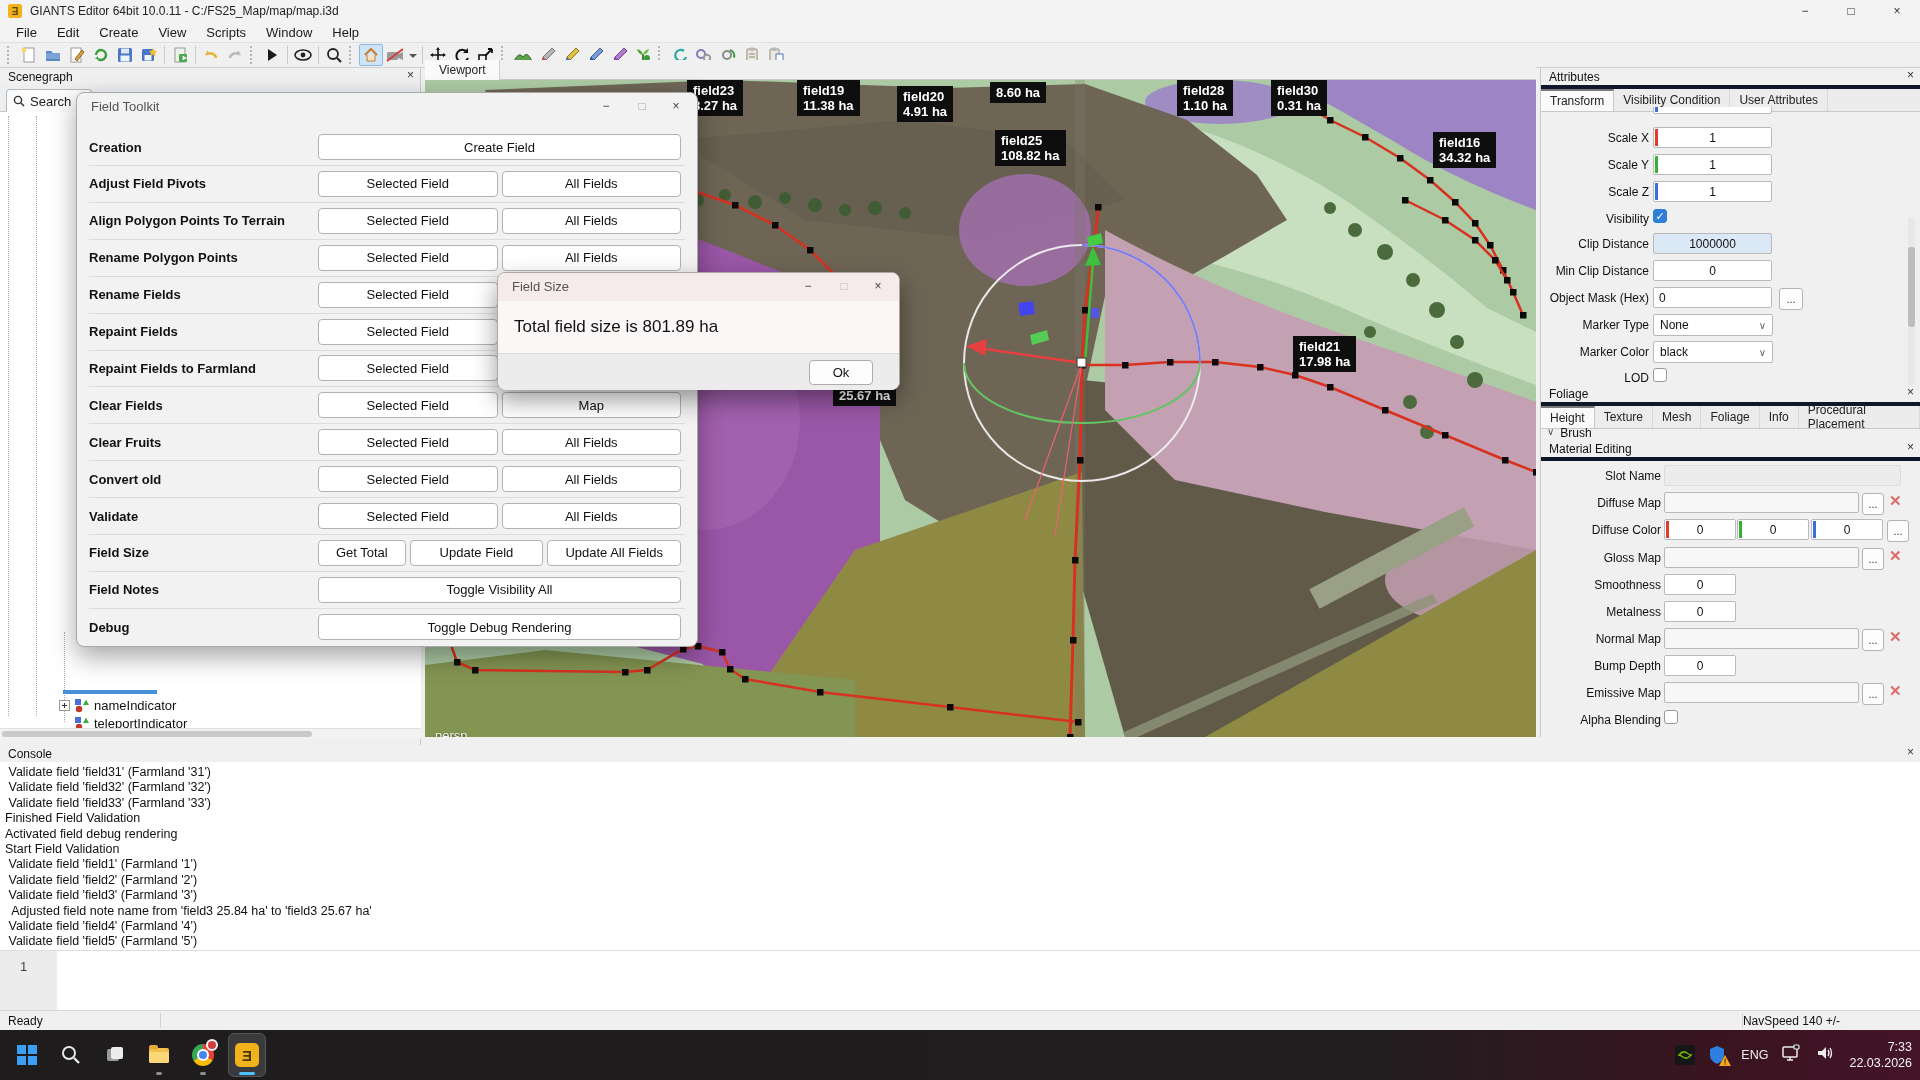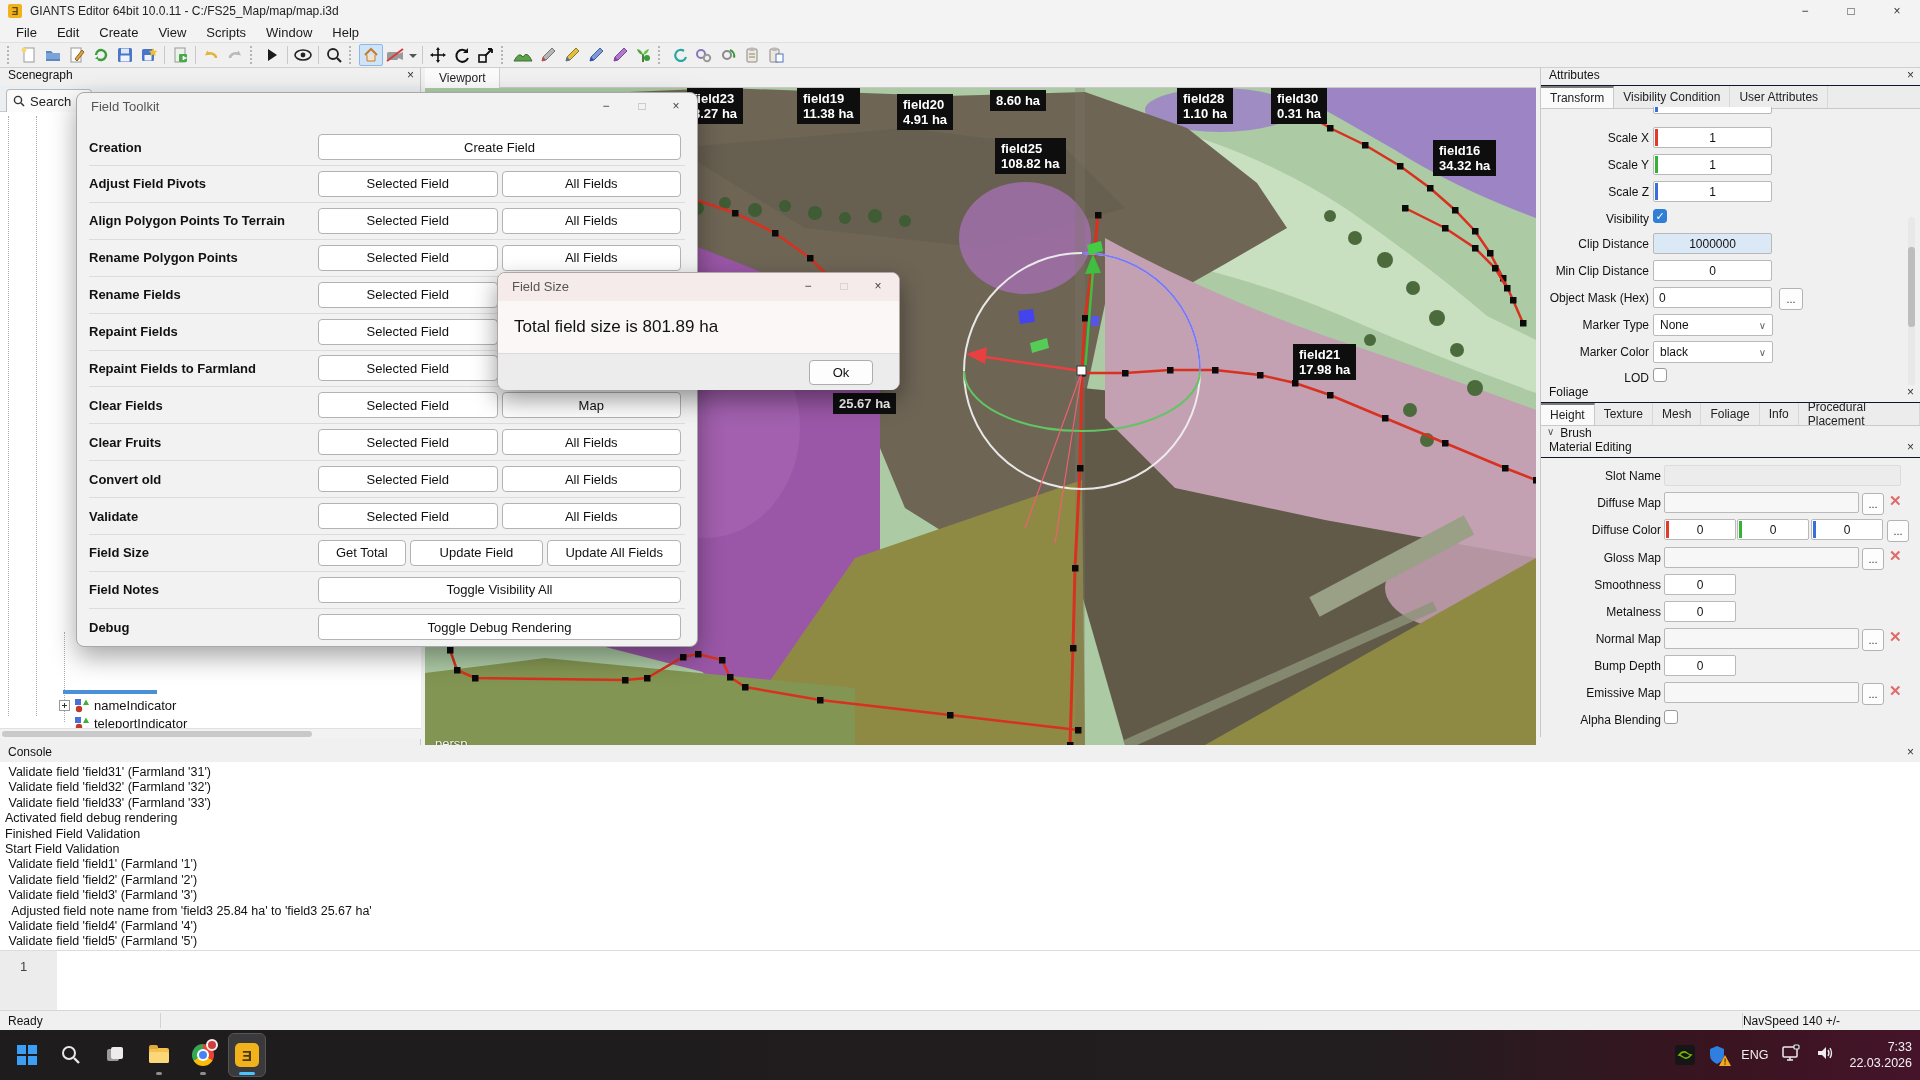--- a/index.html
+++ b/index.html
@@ -14,36 +14,36 @@
   #win-ctls{right:0;top:0;display:flex;}
   #menubar{left:0;top:22px;width:1920px;height:20px;background:#f3f3f3;display:flex;align-items:center;padding-left:6px;box-sizing:border-box;}
   .menu-item{font-size:13px;color:#1a1a1a;padding:0 10px;height:20px;display:flex;align-items:center;}
   #toolbar{left:0;top:42px;width:1920px;height:26px;background:#f0f0f0;border-top:1px solid #e0e0e0;border-bottom:1px solid #cfcfcf;display:flex;align-items:center;padding-left:4px;box-sizing:border-box;}
   .tb-ico{width:24px;height:22px;display:flex;align-items:center;justify-content:center;font-size:15px;}
   .tb-sep{width:1px;height:18px;background:#c9c9c9;margin:0 3px;}
   .tb-handle{width:5px;height:18px;border-left:2px dotted #b5b5b5;margin:0 3px;}
   .tb-active{background:#cfe4f7;border:1px solid #8ab8e8;border-radius:2px;box-sizing:border-box;}
   
   #scenegraph{left:0;top:68px;width:421px;height:677px;background:#f0f0f0;border-right:1px solid #c8c8c8;box-sizing:border-box;}
-  .panel-hdr{height:17px;background:#f0f0f0;border-bottom:1px solid #0f172a;font-size:12px;color:#111;display:flex;align-items:flex-start;padding:0 8px;position:relative;}
+  .panel-hdr{height:17px;background:#f0f0f0;border-bottom:4px solid #0f172a;font-size:12px;color:#111;display:flex;align-items:center;padding:0 8px;position:relative;}
   .panel-x{position:absolute;right:6px;top:0;font-size:12px;color:#333;}
   #sg-searchrow{position:absolute;left:0;top:17px;width:100%;height:27px;background:#eceff2;border-bottom:1px solid #c9c9c9;box-sizing:border-box;}
   #sg-search{position:absolute;left:6px;top:4px;width:86px;height:23px;background:#fbfbfb;border:1px solid #b9b9b9;border-bottom:none;border-radius:4px 4px 0 0;display:flex;align-items:center;font-size:13px;color:#222;padding-left:6px;box-sizing:border-box;gap:5px;}
   #sg-tree{position:absolute;left:0;top:44px;width:421px;height:616px;background:#fff;overflow:hidden;}
   .sg-guide{position:absolute;width:0;border-left:1px dotted #aaa;}
   .sg-row{position:absolute;height:17px;display:flex;align-items:center;font-size:13px;color:#111;gap:4px;}
   .expander{width:11px;height:11px;border:1px solid #999;background:#fff;position:relative;box-sizing:border-box;}
   .expander:before,.expander:after{content:"";position:absolute;background:#333;}
   .expander:before{left:2px;top:4px;width:5px;height:1px;}
   .expander:after{left:4px;top:2px;width:1px;height:5px;}
   .sg-sel{position:absolute;background:#4a90d9;}
   #sg-hscroll{position:absolute;left:0;top:660px;width:421px;height:10px;background:#f2f2f2;border-top:1px solid #e0e0e0;}
   #sg-hthumb{position:absolute;left:2px;top:2px;width:310px;height:6px;background:#c9c9c9;border-radius:3px;}
   
-  #viewport{left:425px;top:68px;width:1111px;height:677px;background:#14532d;overflow:hidden;}
+  #viewport{left:425px;top:60px;width:1111px;height:677px;background:#14532d;overflow:hidden;}
   #vp-tabbar{position:absolute;left:0;top:0;width:1111px;height:20px;background:#f0f0f0;border-bottom:1px solid #c9c9c9;z-index:5;box-sizing:border-box;}
   #vp-tab{position:absolute;left:0;top:0;height:20px;padding:0 14px;background:#fafafa;border-right:1px solid #cfcfcf;display:flex;align-items:center;font-size:12px;color:#222;}
   #vp-canvas{position:absolute;left:0;top:20px;width:1111px;height:657px;}
   .vp-label{position:absolute;background:#0e0e0e;color:#fff;font-size:13px;font-weight:bold;line-height:15px;padding:3px 6px;white-space:nowrap;z-index:4;}
   #persp{position:absolute;left:10px;top:648px;color:#f2f2ed;font-size:13px;z-index:4;text-shadow:0 1px 2px rgba(0,0,0,.6);}
   
   .rpanel{left:1540px;width:380px;background:#f0f0f0;border-left:1px solid #c8c8c8;box-sizing:border-box;}
   #attributes{top:68px;height:317px;}
   #foliage{top:385px;height:55px;}
   #material{top:440px;height:297px;}
@@ -765,22 +765,22 @@
 
 <div class="abs" id="console">
   <div class="panel-hdr">
     <span>Console</span>
     <span class="panel-x">×</span>
   </div>
   <div id="console-lines">
       <div class="console-line"> Validate field 'field31' (Farmland '31')</div>
       <div class="console-line"> Validate field 'field32' (Farmland '32')</div>
       <div class="console-line"> Validate field 'field33' (Farmland '33')</div>
+      <div class="console-line">Finished Field Validation</div>
       <div class="console-line">Activated field debug rendering</div>
-      <div class="console-line">Finished Field Validation</div>
       <div class="console-line">Start Field Validation</div>
       <div class="console-line"> Validate field 'field1' (Farmland '1')</div>
       <div class="console-line"> Validate field 'field2' (Farmland '2')</div>
       <div class="console-line"> Validate field 'field3' (Farmland '3')</div>
       <div class="console-line">  Adjusted field note name from 'field3 25.84 ha' to 'field3 25.67 ha'</div>
       <div class="console-line"> Validate field 'field4' (Farmland '4')</div>
       <div class="console-line"> Validate field 'field5' (Farmland '5')</div>
     </div>
   <div id="script-strip">
     <div id="gutter">

